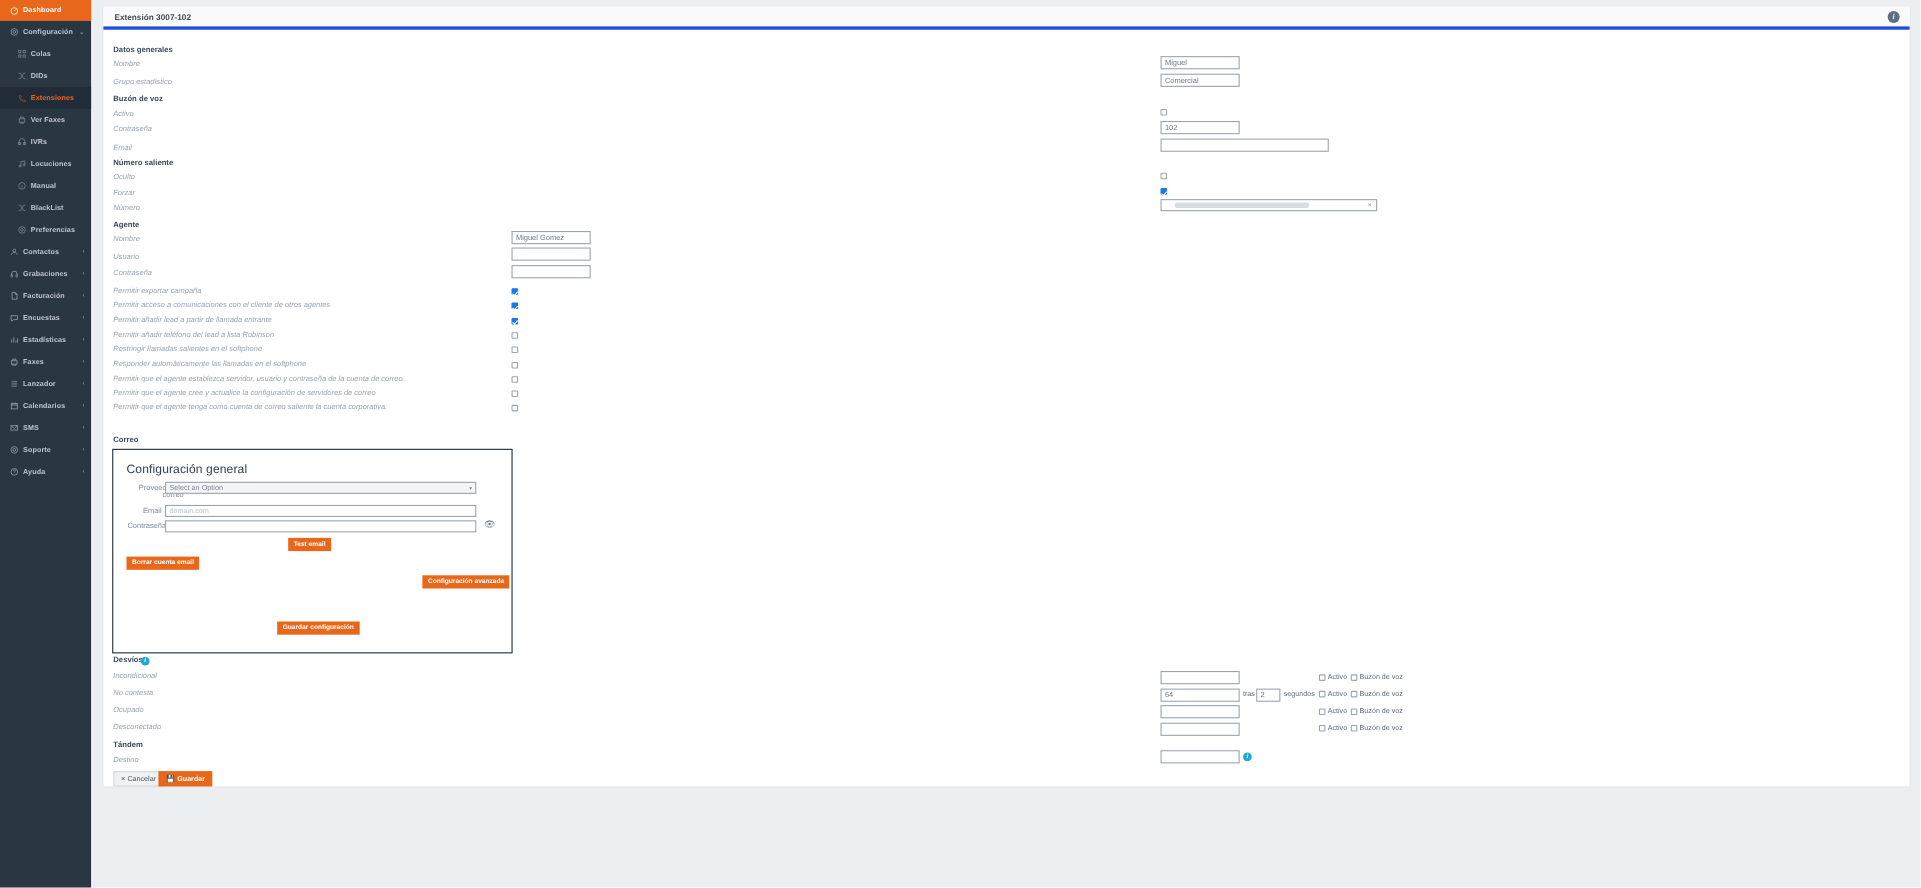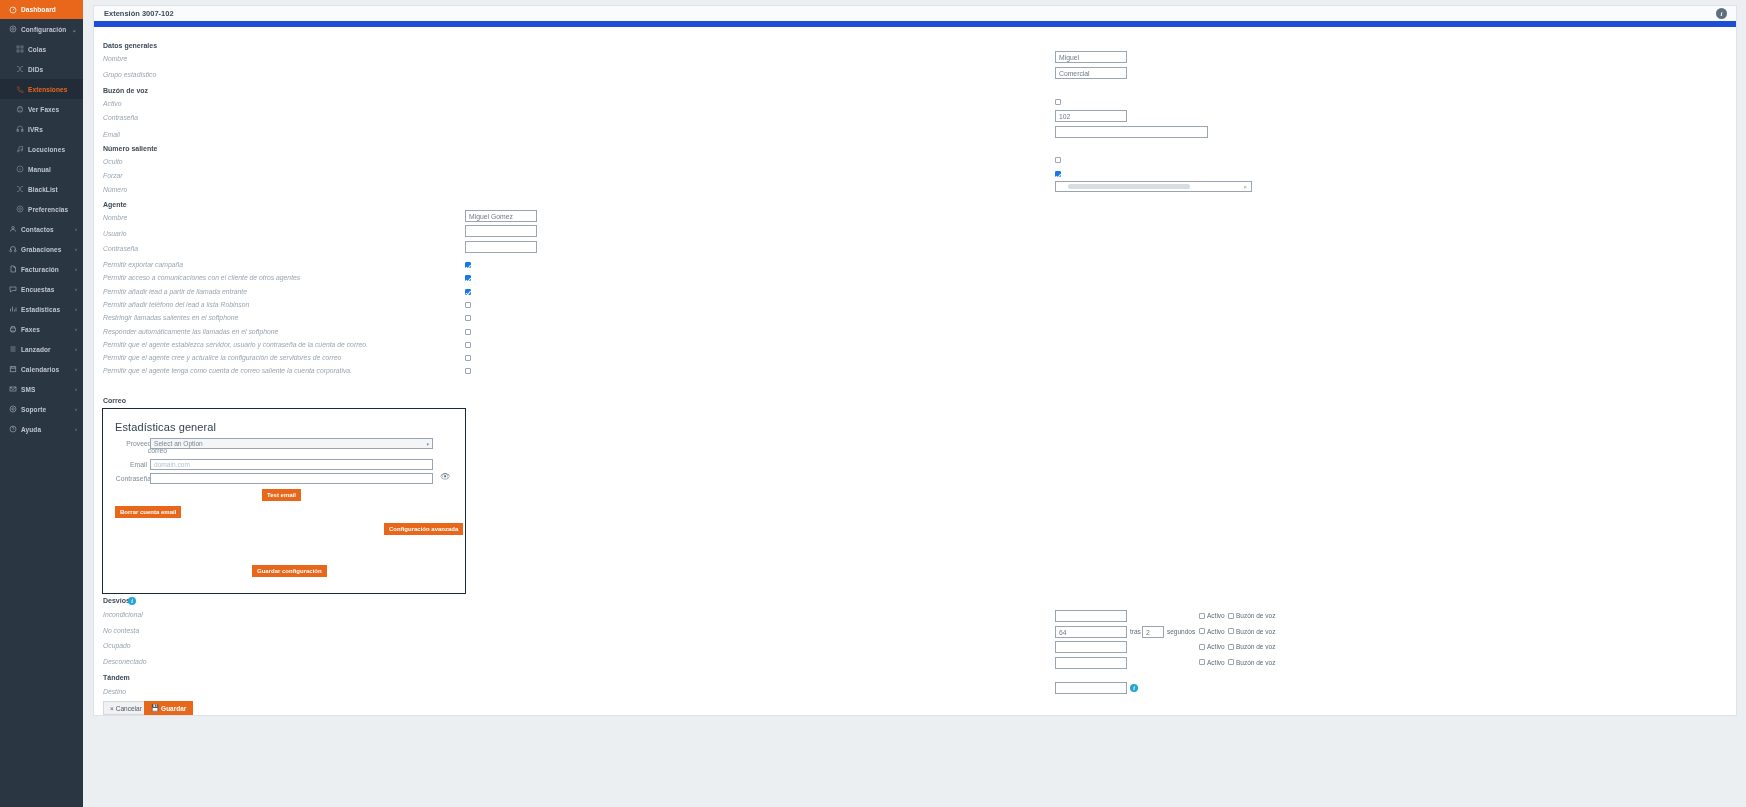--- a/index.html
+++ b/index.html
@@ -49,21 +49,21 @@
     flex:1; height:807px; background:#eceff1;
     padding:5px 9px 0 10px;
   }
   .panel {
     background:#ffffff;
     border:1px solid #dfe3e6;
     height:711px;
     position:relative;
   }
   .panel-head {
-    height:21px; border-bottom:6px solid #1d4ed8;
+    height:21px; border-bottom:3px solid #1d4ed8;
     background:#fafbfc;
     display:flex; align-items:center; justify-content:space-between;
     padding:0 9px 0 10px;
   }
   .panel-title { font-size:7.5px; font-weight:bold; color:#3d4a57; }
   .info-circle {
     width:11px; height:11px; border-radius:50%;
     background:#5e6f81; color:#fff; font-size:7px; font-weight:bold;
     display:flex; align-items:center; justify-content:center;
     font-style:italic; font-family:"Liberation Serif", serif;
@@ -459,21 +459,21 @@
             <div class="cbx" style="top: 314.8px; left: 371px;"></div>
             <div class="fld-label" style="top: 327.1px;">Permitir que el agente cree y actualice la configuración de servidores de correo</div>
             <div class="cbx" style="top: 328.1px; left: 371px;"></div>
             <div class="fld-label" style="top: 340.4px;">Permitir que el agente tenga como cuenta de correo saliente la cuenta corporativa.</div>
             <div class="cbx" style="top: 341.4px; left: 371px;"></div>
           </div>
 
         <div class="sec-title" style="top:370px">Correo</div>
 
         <div class="mailbox" style="top:381px; left:8px; width:364px; height:186px">
-          <h2 style="position:absolute; top:12px; left:12px">Estadísticas general</h2>
+          <h2 style="position:absolute; top:12px; left:12px">Configuración general</h2>
 
           <div class="mb-label" style="top:31px; left:12px; width:52px">Proveedor de correo</div>
           <div class="mb-select" style="top:29px; left:47px; width:283px">
             <span>Select an Option</span>
             <span class="cv">▾</span>
           </div>
 
           <div class="mb-label" style="top:52px; left:12px; width:32px">Email</div>
           <div class="mb-input" style="top:50px; left:47px; width:283px">domain.com</div>
 

